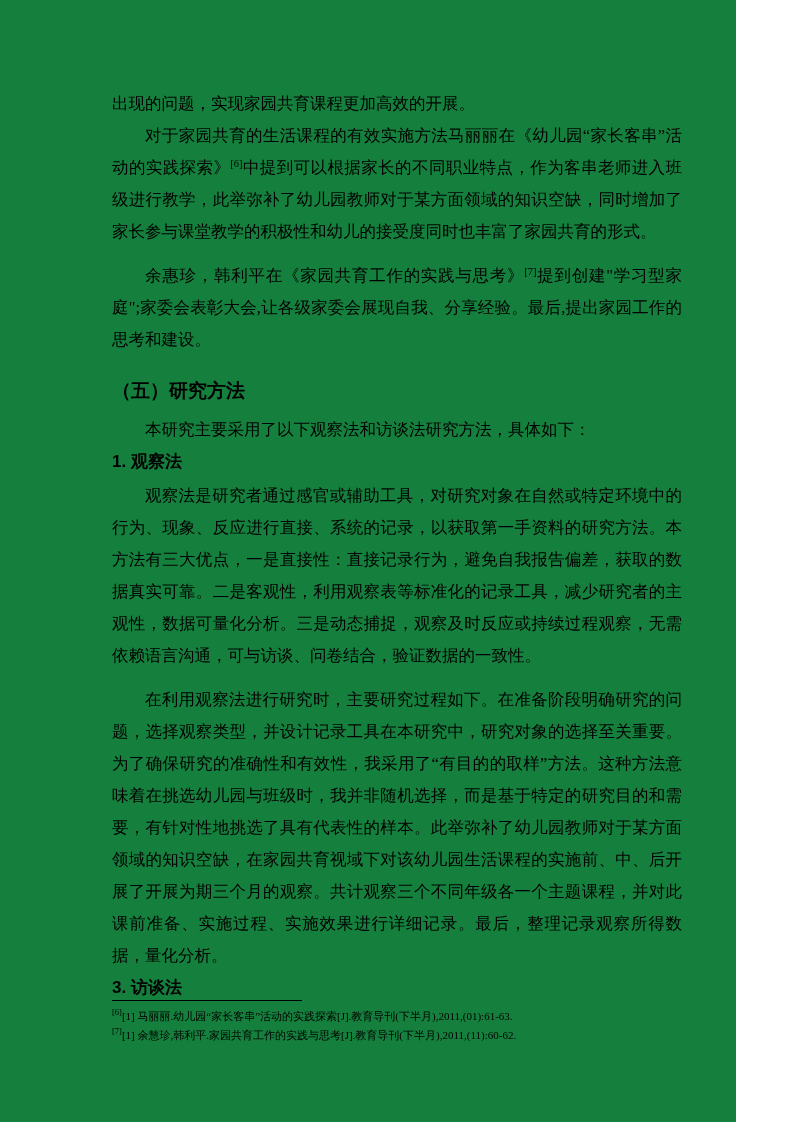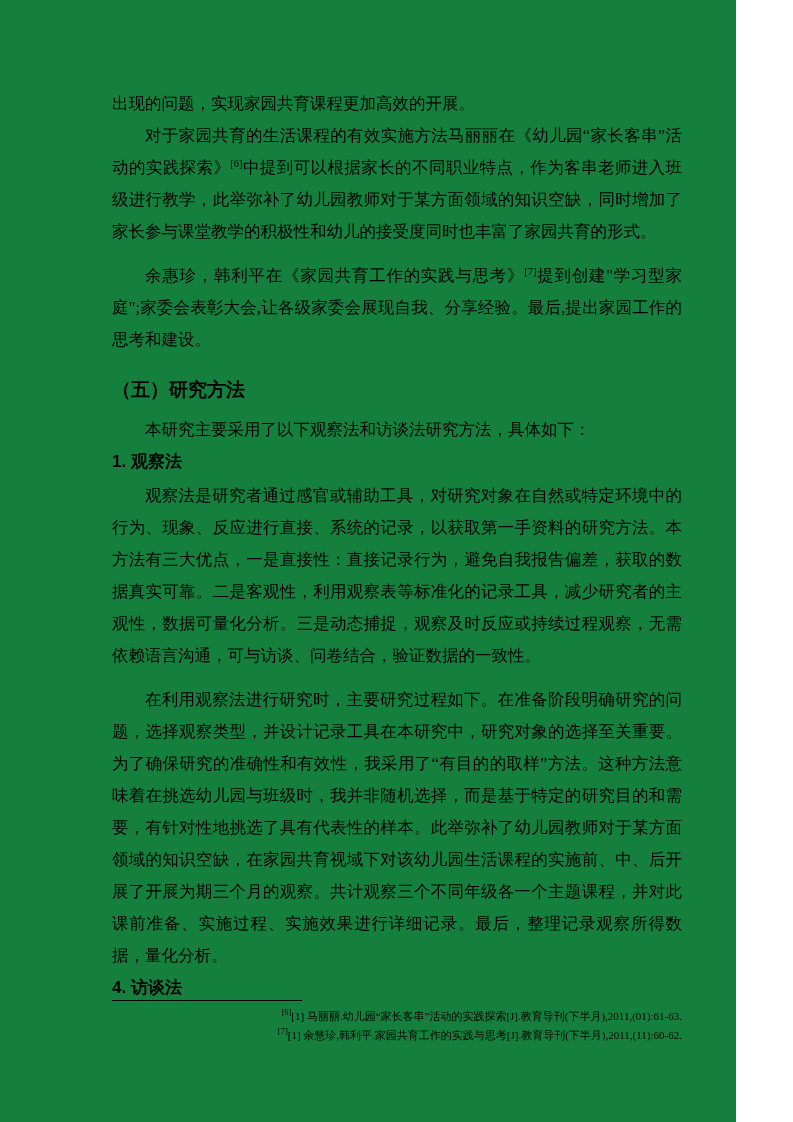--- a/index.html
+++ b/index.html
@@ -38,42 +38,41 @@
     text-indent: 0;
   }
   .gap-small {
     height: 12px;
   }
   h2.heading-major {
     margin: 18px 0 6px 0;
     font-size: 19px;
     line-height: 34px;
     font-weight: bold;
-    font-family: Liberation Mono, monospace;
+    font-family: Liberation Sans, sans-serif;
     text-indent: 0;
   }
   h3.heading-minor {
     margin: 0 0 2px 0;
     font-size: 17px;
     line-height: 32px;
     font-weight: bold;
     font-family: "Liberation Sans", sans-serif;
     text-indent: 0;
   }
   .sup {
     font-size: 10.5px;
     vertical-align: super;
     line-height: 0;
   }
   .footnotes {
     position: absolute;
     left: 112px;
     top: 1000px;
     width: 570px;
-    text-align: right;
   }
   .footnote-rule {
     width: 190px;
     height: 0;
     border-top: 1px solid #000000;
     margin-bottom: 6px;
   }
   .footnote {
     font-size: 11px;
     line-height: 19px;
@@ -106,21 +105,21 @@
     <p class="body-text">本研究主要采用了以下观察法和访谈法研究方法，具体如下：</p>
 
     <h3 class="heading-minor">1. 观察法</h3>
 
     <p class="body-text">观察法是研究者通过感官或辅助工具，对研究对象在自然或特定环境中的行为、现象、反应进行直接、系统的记录，以获取第一手资料的研究方法。本方法有三大优点，一是直接性：直接记录行为，避免自我报告偏差，获取的数据真实可靠。二是客观性，利用观察表等标准化的记录工具，减少研究者的主观性，数据可量化分析。三是动态捕捉，观察及时反应或持续过程观察，无需依赖语言沟通，可与访谈、问卷结合，验证数据的一致性。</p>
 
     <div class="gap-small"></div>
 
     <p class="body-text">在利用观察法进行研究时，主要研究过程如下。在准备阶段明确研究的问题，选择观察类型，并设计记录工具在本研究中，研究对象的选择至关重要。为了确保研究的准确性和有效性，我采用了“有目的的取样”方法。这种方法意味着在挑选幼儿园与班级时，我并非随机选择，而是基于特定的研究目的和需要，有针对性地挑选了具有代表性的样本。此举弥补了幼儿园教师对于某方面领域的知识空缺，在家园共育视域下对该幼儿园生活课程的实施前、中、后开展了开展为期三个月的观察。共计观察三个不同年级各一个主题课程，并对此课前准备、实施过程、实施效果进行详细记录。最后，整理记录观察所得数据，量化分析。</p>
 
-    <h3 class="heading-minor">4. 访谈法</h3>
+    <h3 class="heading-minor">3. 访谈法</h3>
 
 
   </div>
 
   <div class="footnotes">
     <div class="footnote-rule"></div>
     <div class="footnote"><span class="fn-mark">[6]</span><span>[1] 马丽丽.幼儿园“家长客串”活动的实践探索[J].教育导刊(下半月),2011,(01):61-63.</span></div>
     <div class="footnote"><span class="fn-mark">[7]</span><span>[1] 余慧珍,韩利平.家园共育工作的实践与思考[J].教育导刊(下半月),2011,(11):60-62.</span></div>
   </div>
 

